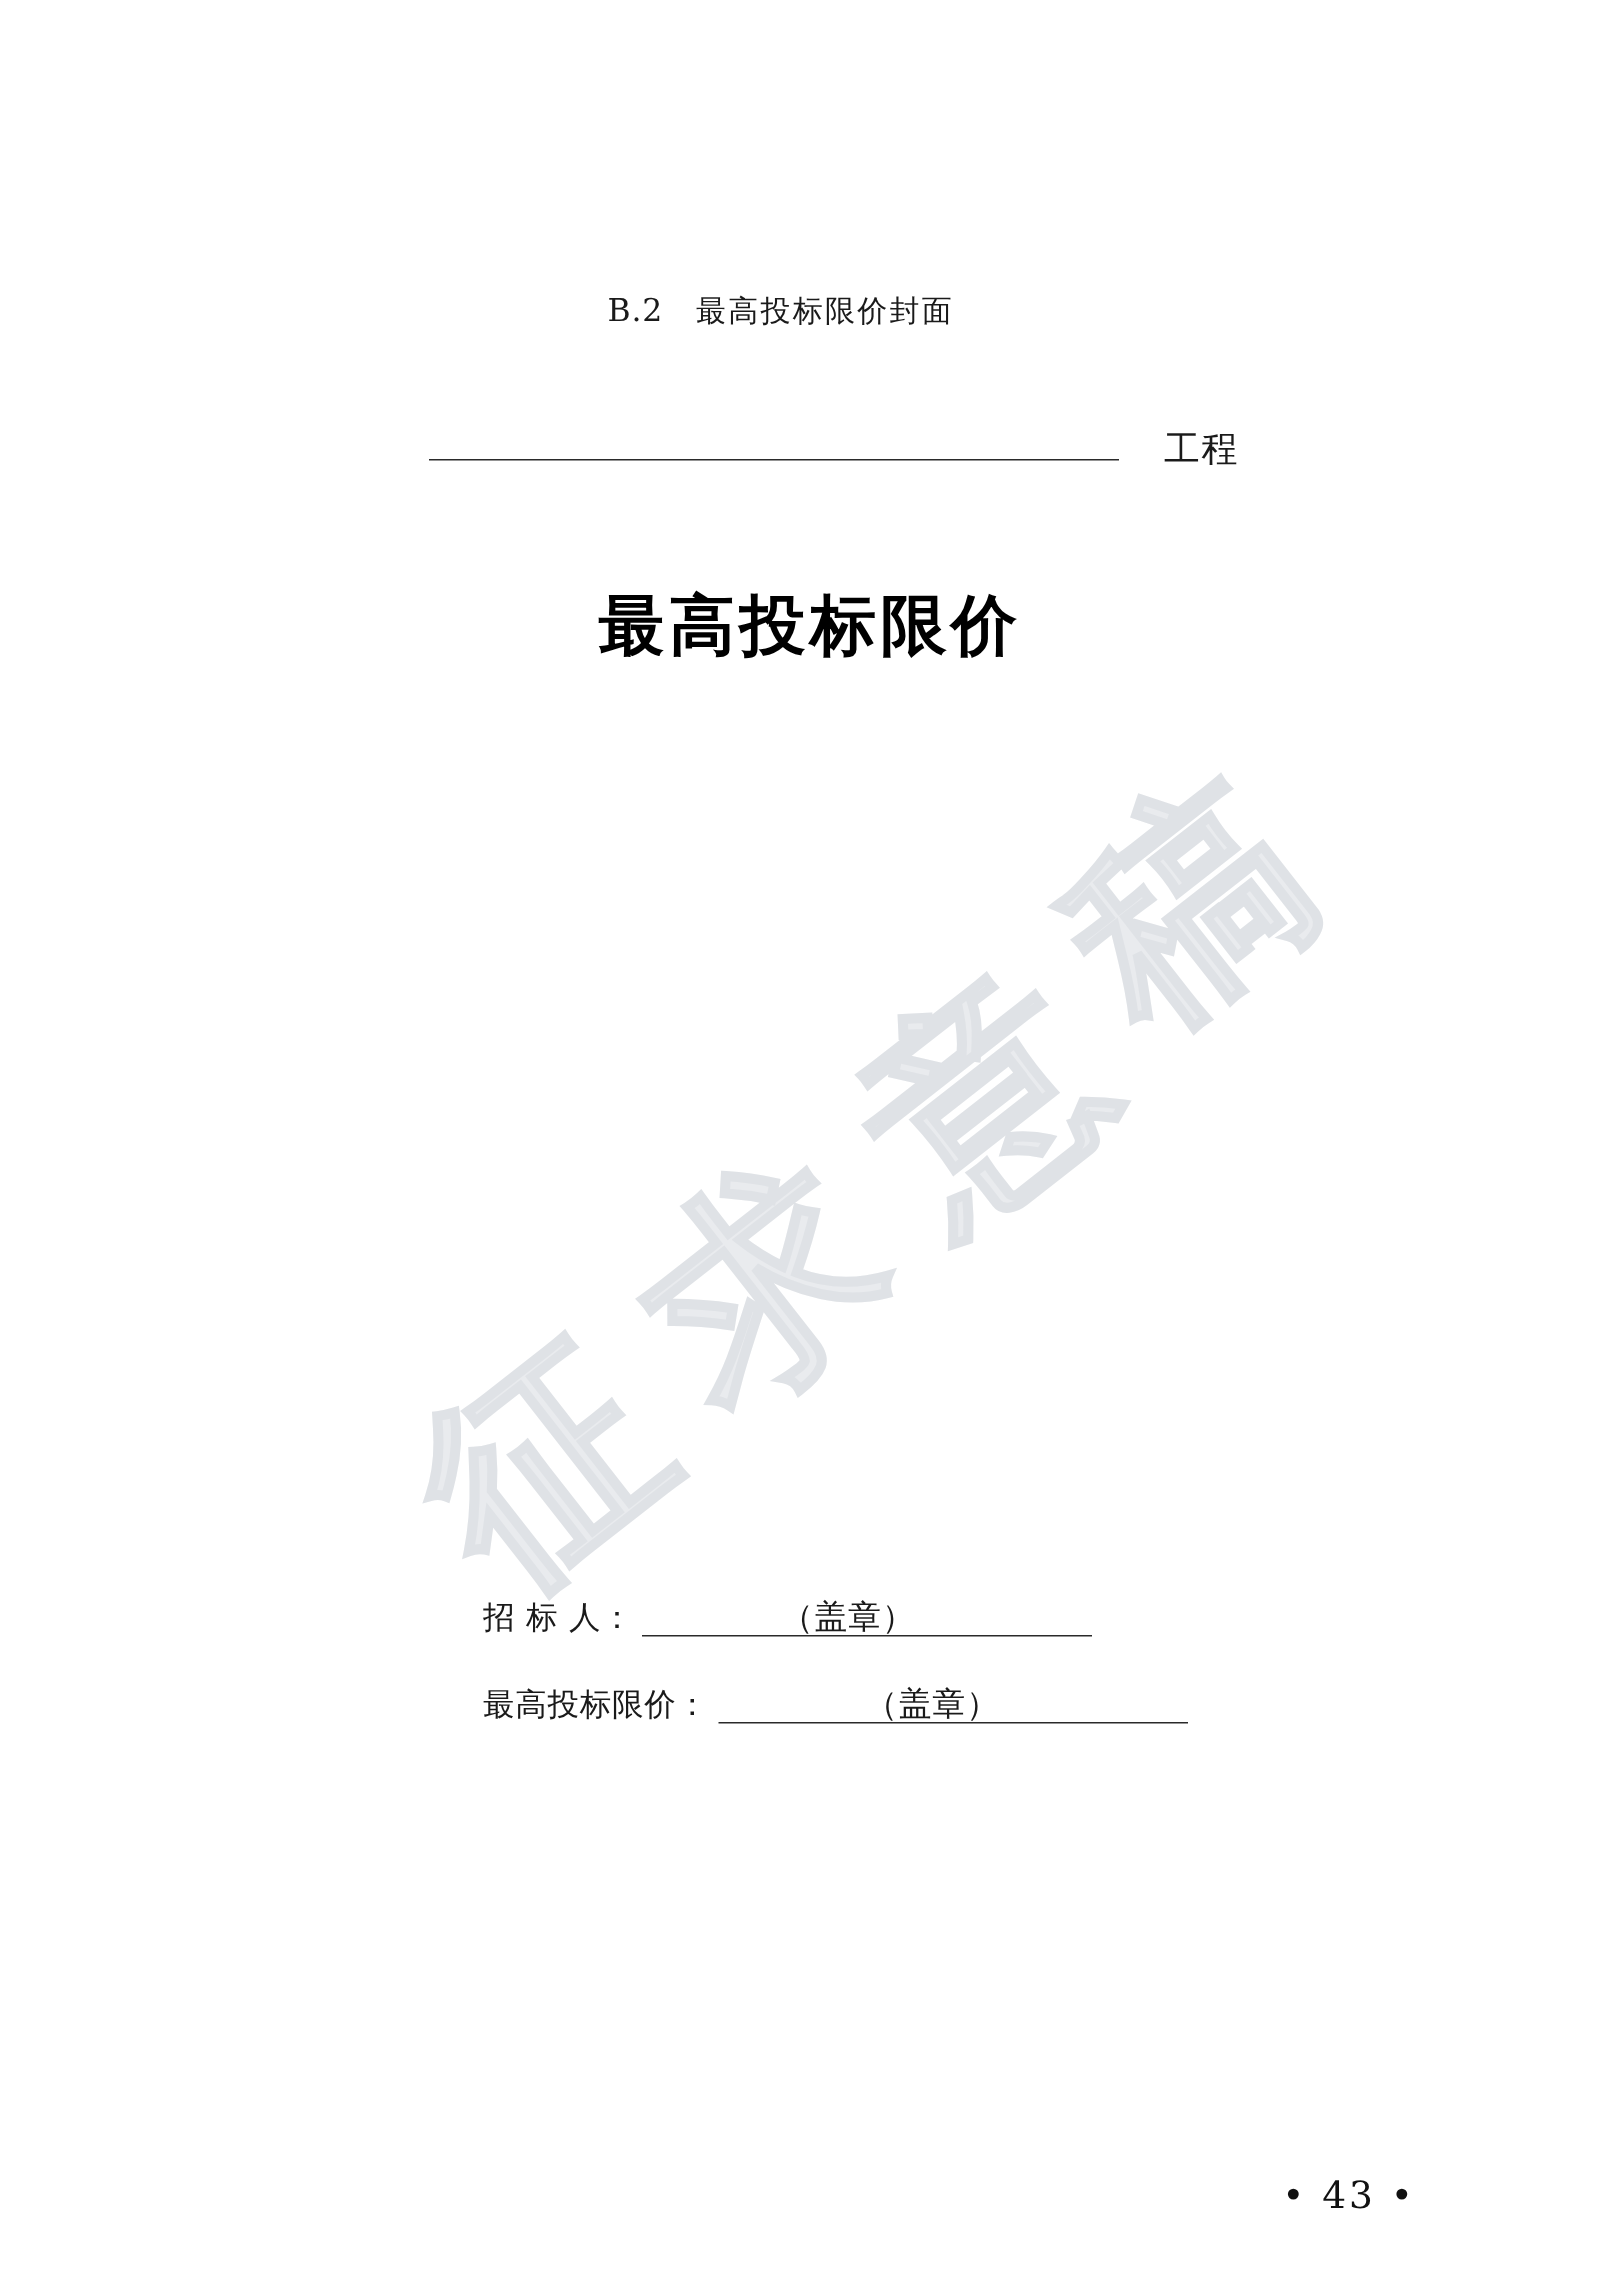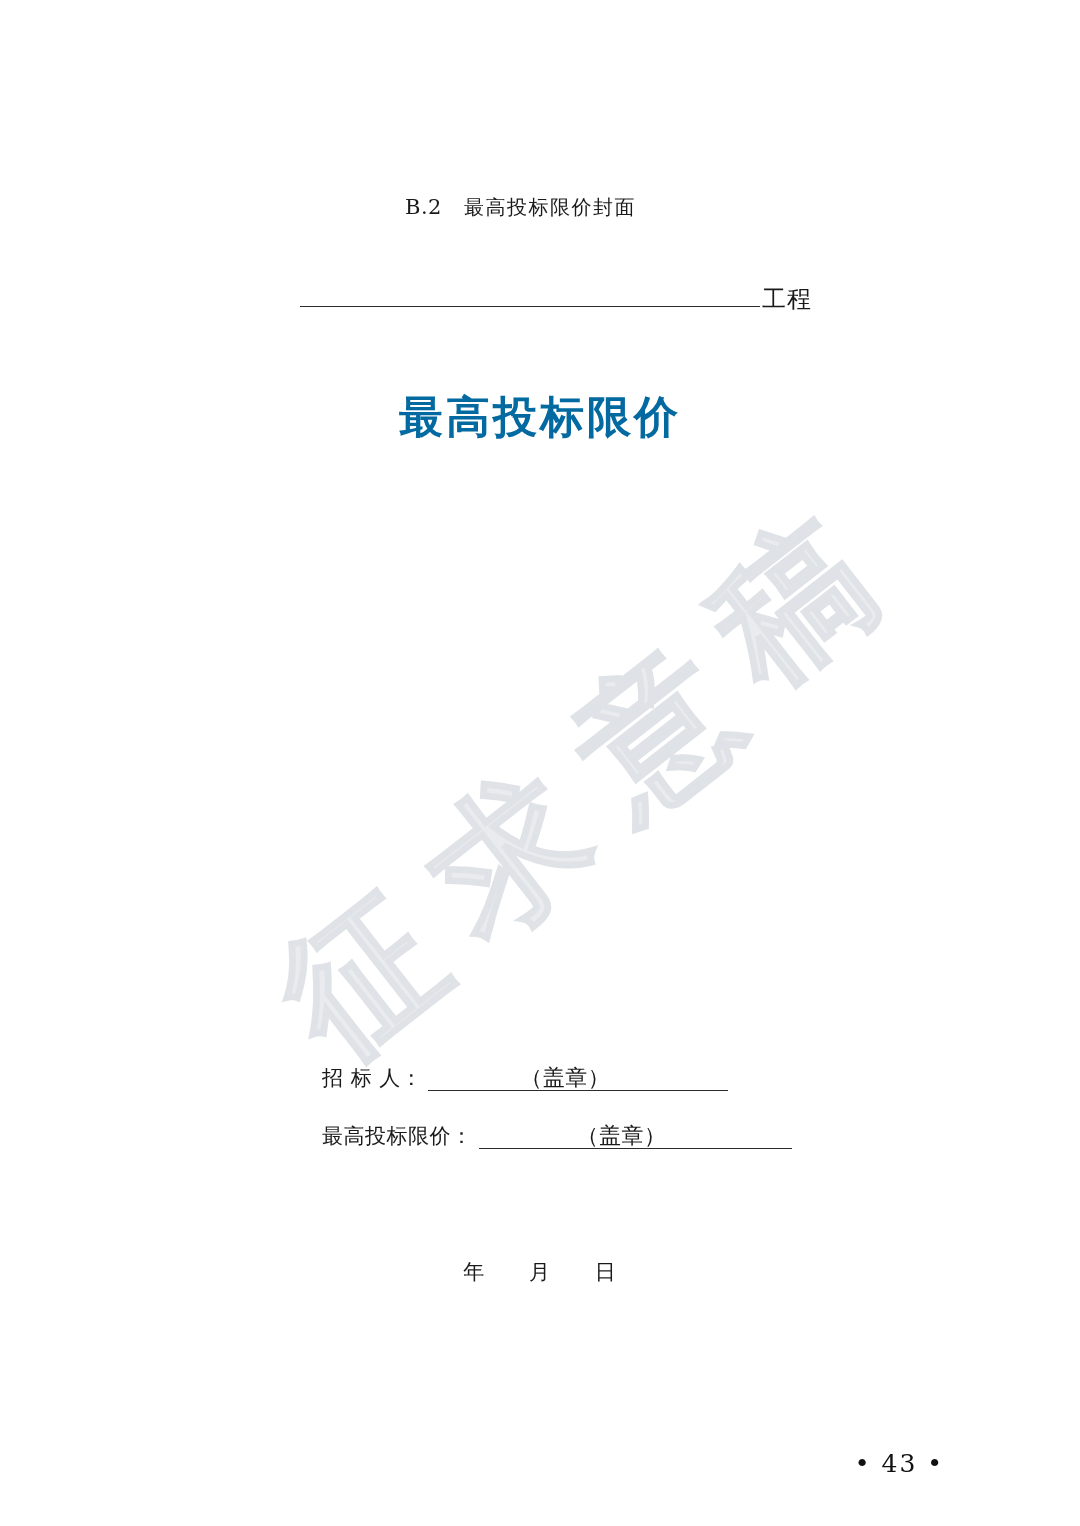--- a/index.html
+++ b/index.html
@@ -43,21 +43,21 @@
   }
 
   
   .project-line {
     position: absolute;
     left: 286px;
     top: 278px;
     width: 540px;
     display: flex;
     align-items: flex-end;
-    justify-content: center;
+    justify-content: space-between;
   }
   .project-blank {
     flex: 0 0 460px;
     height: 28px;
     border-bottom: 1.5px solid #2a2a2a;
   }
   .project-suffix {
     font-family: "DejaVu Sans", "Liberation Sans", sans-serif;
     font-size: 24px;
     line-height: 24px;
@@ -71,21 +71,21 @@
   .doc-title {
     position: absolute;
     left: 0;
     right: 0;
     top: 388px;
     text-align: center;
     font-family: "DejaVu Sans", "Liberation Sans", sans-serif;
     font-weight: bold;
     font-size: 44px;
     letter-spacing: 3px;
-    color: #0369a1;
+    color: #000000;
   }
 
   
   .watermark {
     position: absolute;
     left: 265px;
     top: 480px;
     width: 560px;
     height: 570px;
     pointer-events: none;
@@ -206,21 +206,16 @@
 
     <div class="field-row">
       <span class="field-label">最高投标限价：</span>
       <span class="field-blank two">
         <span class="seal two">（盖章）</span>
       </span>
     </div>
 
   </div>
 
-  <div class="date-line">
-    <span>年</span>
-    <span>月</span>
-    <span>日</span>
-  </div>
 
   <div class="page-number">• 43 •</div>
 
 </div>
 
 </body></html>

